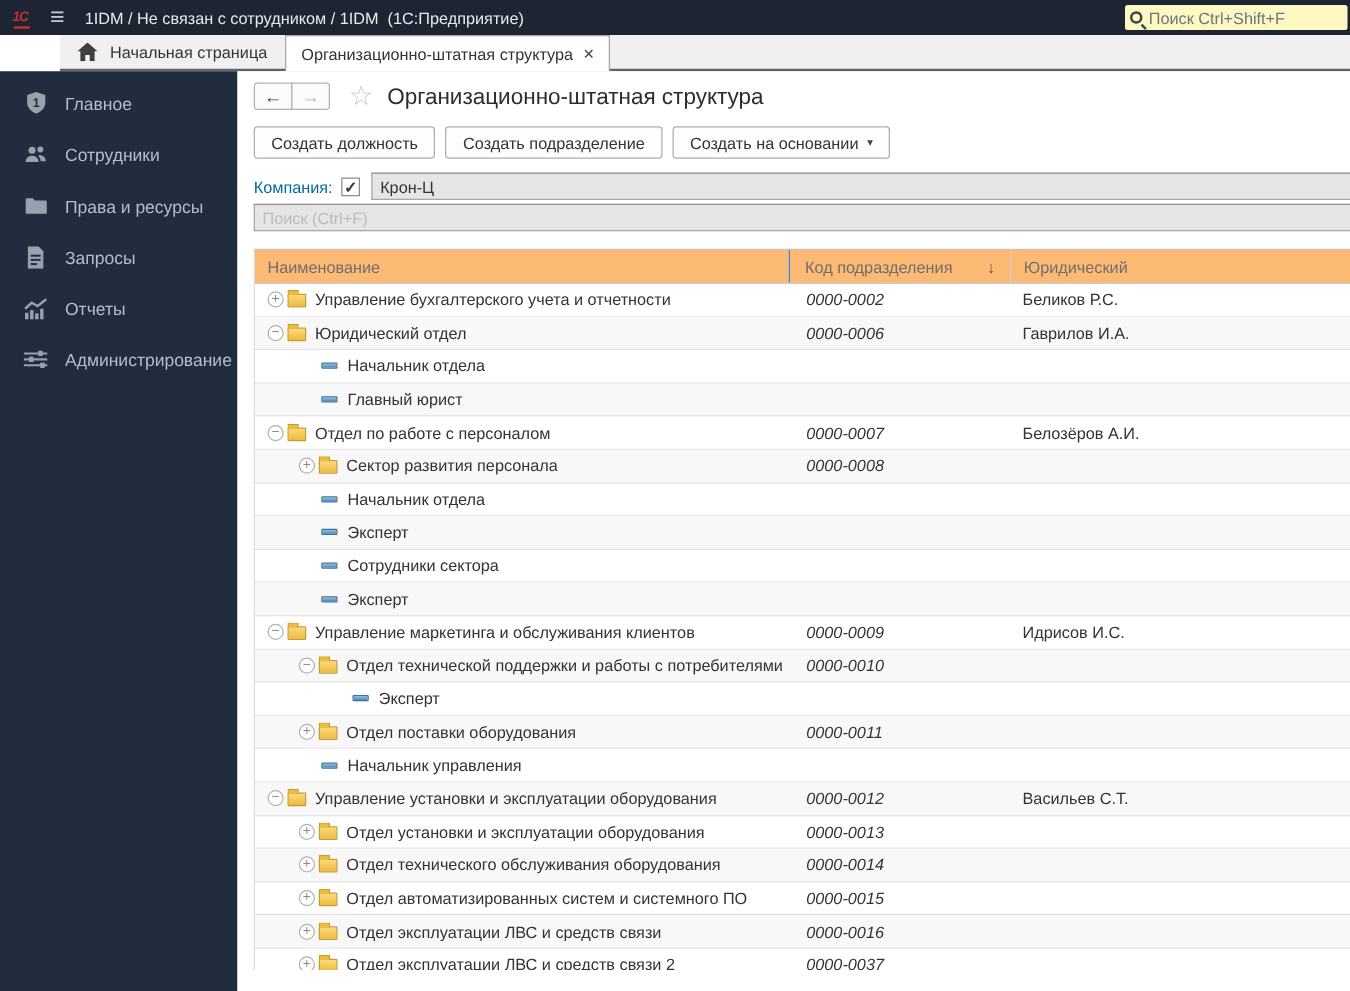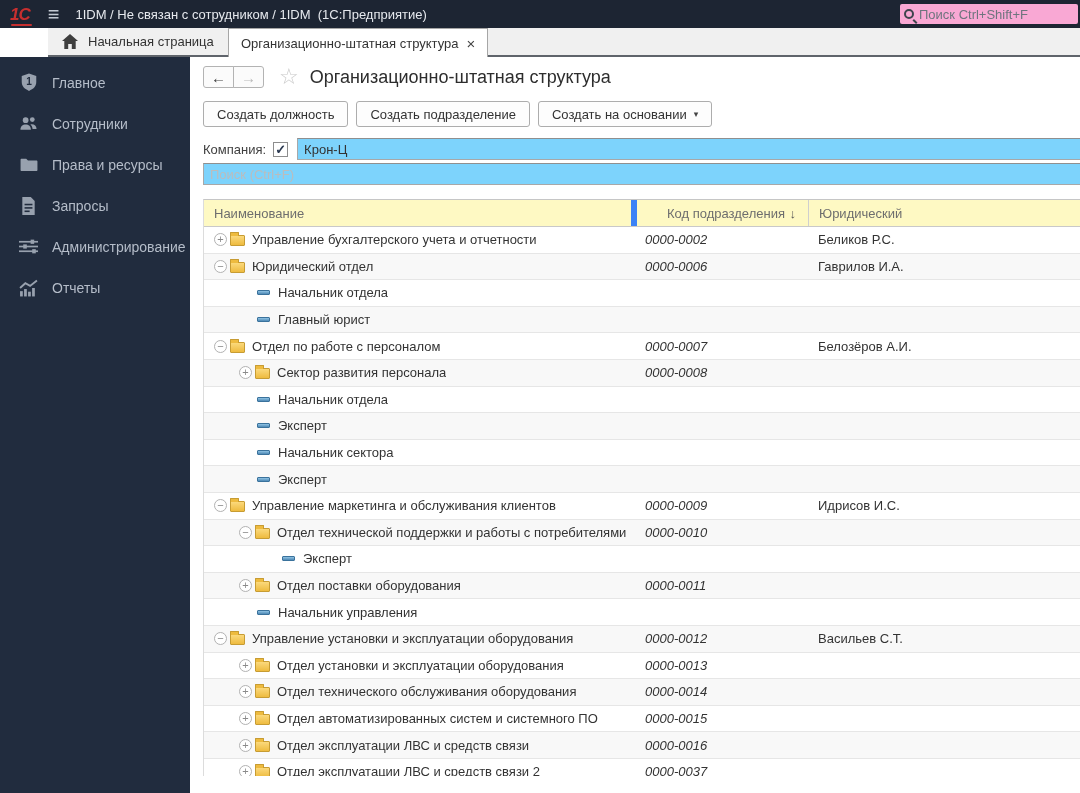--- a/index.html
+++ b/index.html
@@ -7,28 +7,28 @@
   #app {
     position:relative; width:1080px; height:793px; overflow:hidden;
     font-family:"Liberation Sans", sans-serif; background:#fff;
   }
   
   .topbar {
     position:absolute; top:0; left:0; width:1080px; height:28px;
     background:#1d2533; display:flex; align-items:center;
   }
   .logo { margin-left:10px; color:#c62f2f; font-weight:bold; font-style:italic;
-          font-size:17px; letter-spacing:-1px; position:relative; line-height:1; }
+          font-size:11px; letter-spacing:-1px; position:relative; line-height:1; }
   .logo::after { content:""; position:absolute; left:1px; right:-2px; bottom:-3px;
           height:2px; background:#c62f2f; border-radius:1px; }
   .hamburger { margin-left:18px; color:#c3c9d3; font-size:20px; line-height:1; cursor:pointer; }
   .topbar-title { margin-left:16px; color:#e6e9ee; font-size:13px; white-space:pre; }
   .topsearch {
     position:absolute; right:2px; top:4px; width:178px; height:20px;
-    background:#f9a8d4; border-radius:2px; display:flex; align-items:center; padding-left:4px;
+    background:#fef9c3; border-radius:2px; display:flex; align-items:center; padding-left:4px;
   }
   .mag { width:10px; height:10px; border:2px solid #3e444d; border-radius:50%; position:relative; flex:none; }
   .mag::after { content:""; position:absolute; width:2px; height:5px; background:#3e444d;
                 left:8px; top:8px; transform:rotate(-45deg); }
   .topsearch input {
     flex:1; min-width:0; background:transparent; border:none; outline:none;
     font-size:13px; color:#3e444d; padding-left:5px; font-family:inherit;
   }
   .topsearch input::placeholder { color:#6e747e; opacity:1; }
   
@@ -66,44 +66,44 @@
   .star { margin-left:15px; font-size:22px; color:#cacaca; line-height:1; cursor:pointer; }
   .page-title { margin-left:11px; font-size:18px; color:#2d2d2d; }
   .btnrow { position:absolute; top:44px; left:13px; display:flex; gap:8px; }
   .btn {
     height:26px; padding:0 13px; border:1px solid #adadad; border-radius:3px;
     background:#fdfdfd; font-size:13px; color:#333; display:flex; align-items:center; gap:7px; cursor:pointer;
     font-family:inherit;
   }
   .caret { font-size:9px; color:#444; }
   .companyrow { position:absolute; top:81px; left:13px; right:0; height:22px; display:flex; align-items:center; }
-  .companyrow .lbl { font-size:13px; color:#404040; }
+  .companyrow .lbl { font-size:13px; color:#0369a1; }
   .checkbox {
     width:15px; height:15px; border:1px solid #8d8d8d; background:#fff; margin-left:7px;
     display:flex; align-items:center; justify-content:center; font-size:13px; font-weight:bold;
     color:#2c3a52; line-height:1; cursor:pointer;
   }
   .field {
-    height:22px; border:1px solid #a8a8a8; border-top-color:#8f8f8f; background:#7dd3fc;
+    height:22px; border:1px solid #a8a8a8; border-top-color:#8f8f8f; background:#e5e5e5;
     font-size:13px; color:#333; padding-left:6px; font-family:inherit; outline:none;
   }
   .companyrow .field { flex:1; margin-left:9px; border-right:none; }
   .searchrow { position:absolute; top:106px; left:13px; right:0; height:24px; display:flex; }
   .searchrow .field { flex:1; border-right:none; }
   .field::placeholder { color:#bcbcbc; opacity:1; }
   
   .tableWrap {
     position:absolute; top:142px; left:13px; right:0; height:577px; overflow:hidden;
     border-top:1px solid #c6c6c6; border-left:1px solid #dcdcdc;
   }
-  .thead { height:27px; background:#fef9c3; border-bottom:1px solid #c9c9c9; display:flex;
+  .thead { height:27px; background:#fdba74; border-bottom:1px solid #c9c9c9; display:flex;
            font-size:13px; color:#6e6e6e; align-items:center; }
   .th { height:100%; display:flex; align-items:center; padding-left:10px; }
   .th1 { width:427px; }
-  .th2 { width:177px; border-left:6px solid #3b82f6; padding-left:30px; }
+  .th2 { width:177px; border-left:1px solid #3b82f6; padding-left:12px; }
   .th3 { flex:1; border-left:1px solid #cfcfcf; }
   .sort-arrow { margin-left:auto; margin-right:12px; color:#555; font-size:13px; }
   .trow { height:26.6px; display:flex; align-items:center; border-bottom:1px solid #e6e6e6;
           font-size:13px; color:#333; cursor:default; }
   .trow.alt { background:#f8f8f8; }
   .c1 { width:427px; display:flex; align-items:center; overflow:hidden; white-space:nowrap; }
   .c2 { width:177px; padding-left:14px;font-style:italic; }
   .c3 { flex:1; padding-left:10px; }
   .expander {
     width:13px; height:13px; border:1px solid #b2b2b2; border-radius:50%; background:#fff;
@@ -189,42 +189,42 @@
             <path d="M1 0h7.5L12 3.5V16H1z" fill="#98a1ae"></path>
             <rect x="3" y="6" width="7" height="1.4" fill="#212c3e"></rect>
             <rect x="3" y="9" width="7" height="1.4" fill="#212c3e"></rect>
             <rect x="3" y="12" width="4.5" height="1.4" fill="#212c3e"></rect>
           </svg>
         </span>
         <span class="side-label">Запросы</span>
       </div>
       <div class="side-item">
         <span class="side-icon">
+          <svg width="20" height="18" viewBox="0 0 18 16">
+            <rect x="1" y="11" width="2.6" height="5" fill="#98a1ae"></rect>
+            <rect x="4.8" y="9" width="2.6" height="7" fill="#98a1ae"></rect>
+            <rect x="8.6" y="11.5" width="2.6" height="4.5" fill="#98a1ae"></rect>
+            <rect x="12.4" y="8" width="2.6" height="8" fill="#98a1ae"></rect>
+            <polyline points="1,8 6,3.5 10.5,6 17,.8" stroke="#98a1ae" stroke-width="1.8" fill="none"></polyline>
+          </svg>
+        </span>
+        <span class="side-label">Отчеты</span>
+      </div>
+      <div class="side-item">
+        <span class="side-icon">
           <svg width="20" height="17" viewBox="0 0 18 15">
             <line x1="0" y1="3" x2="18" y2="3" stroke="#98a1ae" stroke-width="1.6"></line>
             <rect x="11" y="1" width="3.4" height="4" fill="#98a1ae"></rect>
             <line x1="0" y1="7.5" x2="18" y2="7.5" stroke="#98a1ae" stroke-width="1.6"></line>
             <rect x="4" y="5.5" width="3.4" height="4" fill="#98a1ae"></rect>
             <line x1="0" y1="12" x2="18" y2="12" stroke="#98a1ae" stroke-width="1.6"></line>
             <rect x="12.5" y="10" width="3.4" height="4" fill="#98a1ae"></rect>
           </svg>
         </span>
         <span class="side-label">Администрирование</span>
-      </div>
-      <div class="side-item">
-        <span class="side-icon">
-          <svg width="20" height="18" viewBox="0 0 18 16">
-            <rect x="1" y="11" width="2.6" height="5" fill="#98a1ae"></rect>
-            <rect x="4.8" y="9" width="2.6" height="7" fill="#98a1ae"></rect>
-            <rect x="8.6" y="11.5" width="2.6" height="4.5" fill="#98a1ae"></rect>
-            <rect x="12.4" y="8" width="2.6" height="8" fill="#98a1ae"></rect>
-            <polyline points="1,8 6,3.5 10.5,6 17,.8" stroke="#98a1ae" stroke-width="1.8" fill="none"></polyline>
-          </svg>
-        </span>
-        <span class="side-label">Отчеты</span>
       </div>
     </div>
 
   <div class="content">
 
     <div class="navrow">
       <div class="navbtn back">←</div>
       <div class="navbtn fwd">→</div>
       <span class="star">☆</span>
       <span class="page-title">Организационно-штатная структура</span>
@@ -336,21 +336,21 @@
               <span class="posbar"></span>
               <span class="rowlabel">Эксперт</span>
             </div>
             <div class="c2"></div>
             <div class="c3"></div>
           </div>
           <div class="trow">
             <div class="c1" style="padding-left: 35px;">
               <span class="exp-spacer"></span>
               <span class="posbar"></span>
-              <span class="rowlabel">Начальник сектора</span>
+              <span class="rowlabel">Сотрудники сектора</span>
             </div>
             <div class="c2"></div>
             <div class="c3"></div>
           </div>
           <div class="trow alt">
             <div class="c1" style="padding-left: 35px;">
               <span class="exp-spacer"></span>
               <span class="posbar"></span>
               <span class="rowlabel">Эксперт</span>
             </div>

